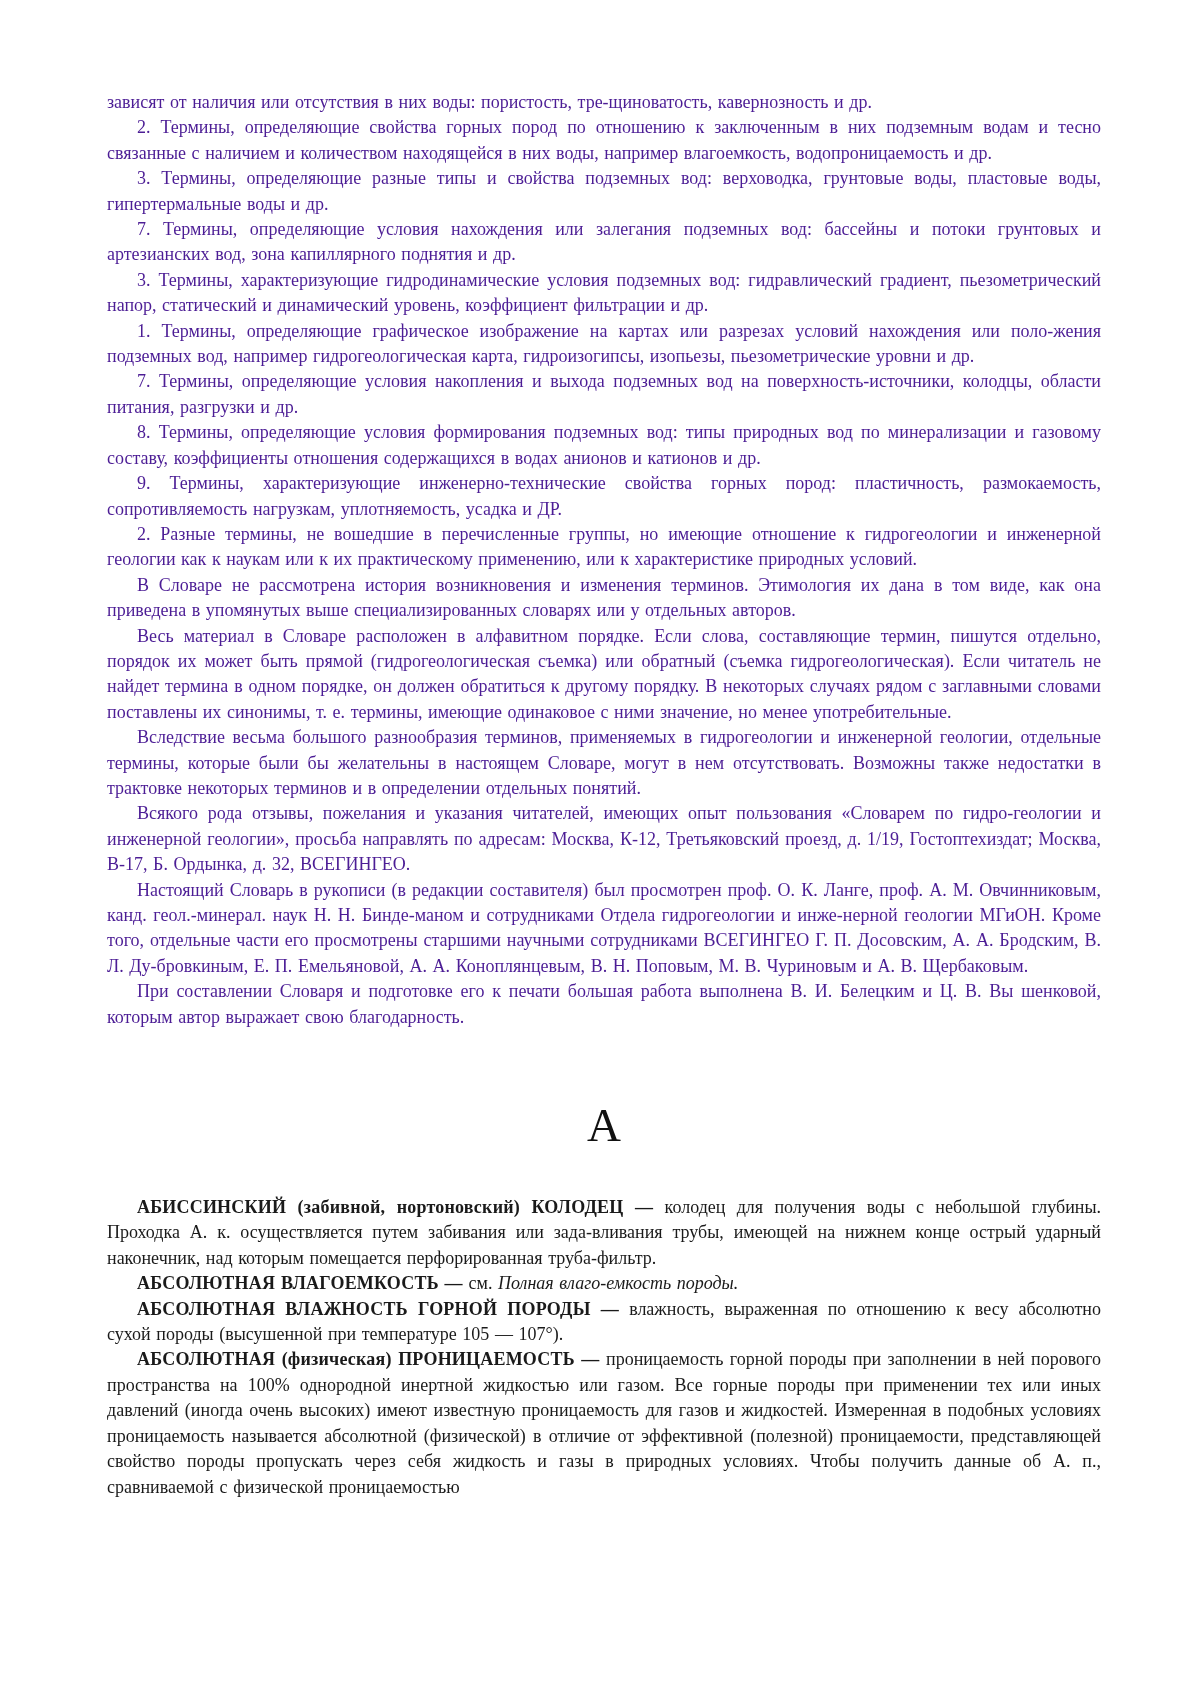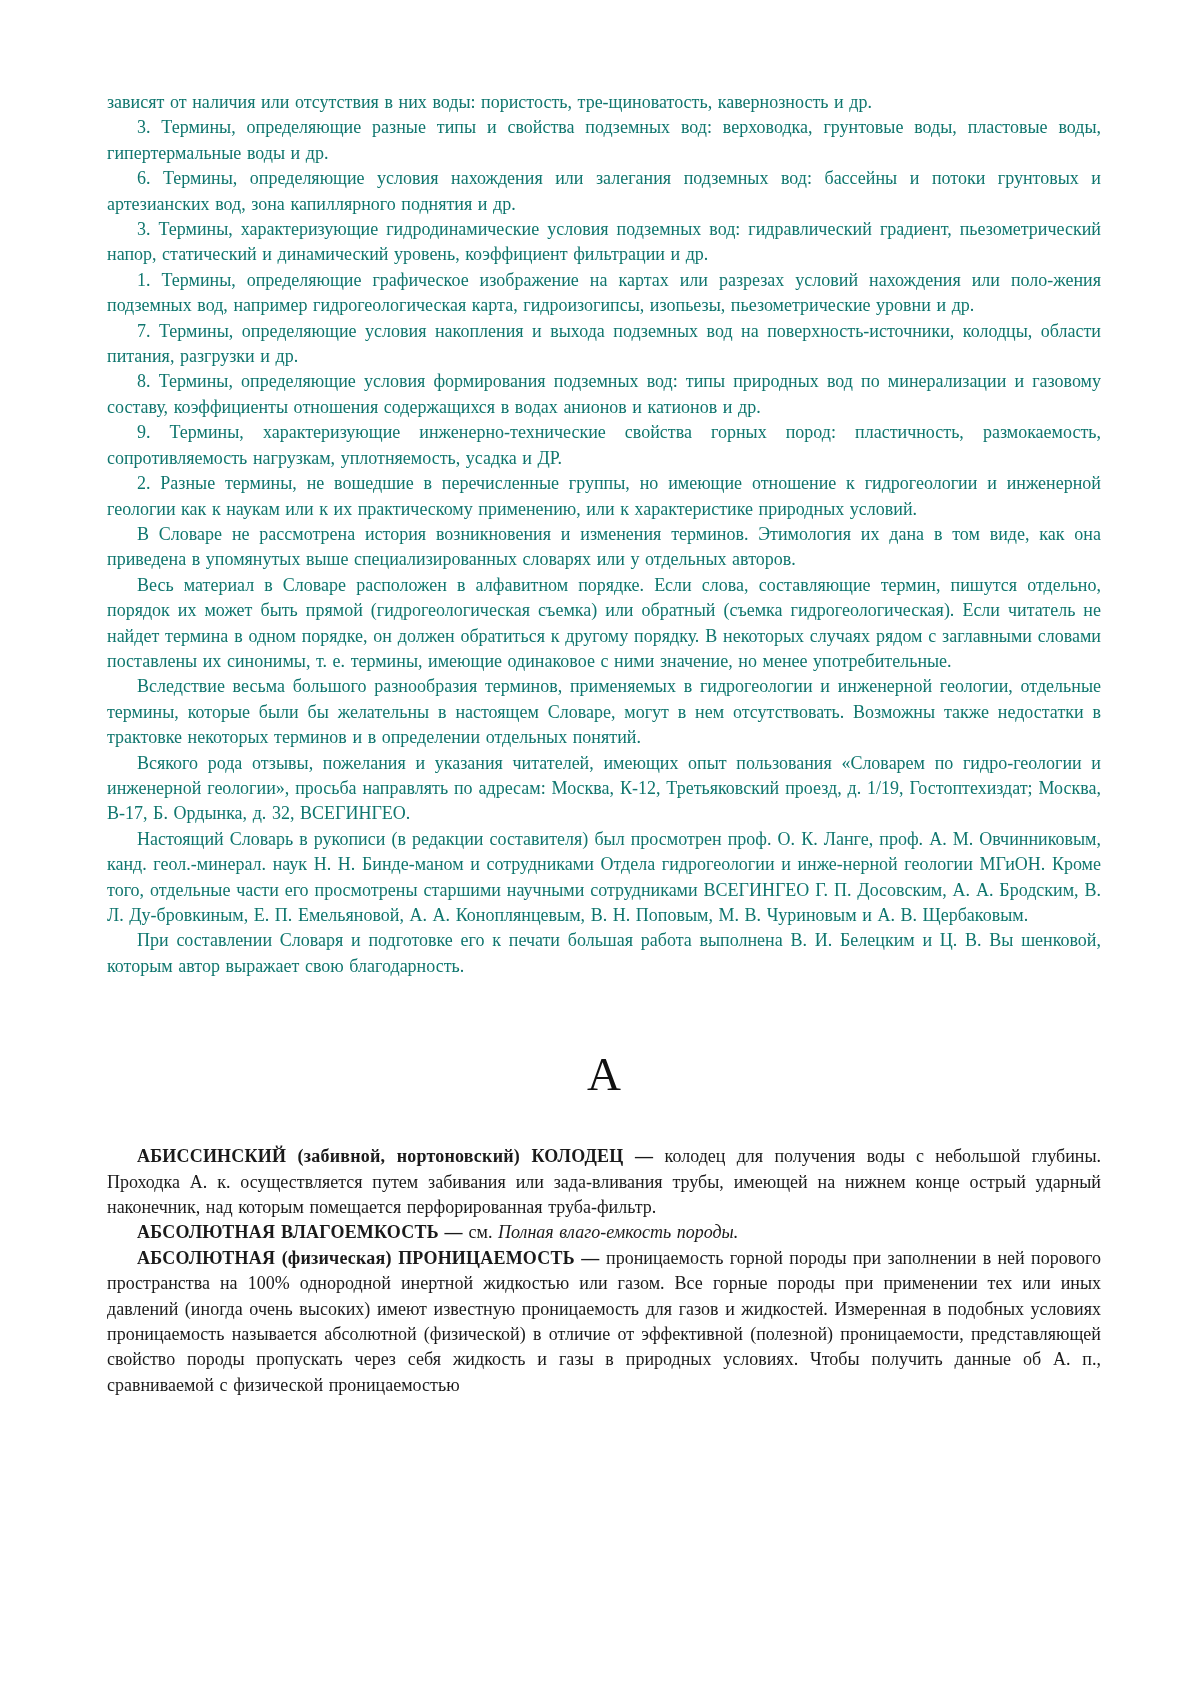--- a/index.html
+++ b/index.html
@@ -16,21 +16,21 @@
     width: 1200px;
     height: 1696px;
     padding: 90px 99px 0 107px;
   }
   .body-text p {
     margin: 0;
     font-size: 18px;
     line-height: 25.4px;
     text-align: justify;
     word-spacing: 0.06em;
-    color: #0f766e;
+    color: #4c1d95;
   }
   .body-text p.ind { text-indent: 30px; }
   .section-letter {
     text-align: center;
     font-size: 47px;
     line-height: 47px;
     font-weight: 400;
     margin: 72px 0 46px 0;
     color: #111;
   }
@@ -47,24 +47,25 @@
 </style>
 </head>
 <body>
 
 <div class="page">
 
   <div class="body-text">
 
       <p>зависят от наличия или отсутствия в них воды: пористость, тре-щиноватость, кавернозность и др.</p>
 
+      <p class="ind">2. Термины, определяющие свойства горных пород по отношению к заключенным в них подземным водам и тесно связанные с наличием и количеством находящейся в них воды, например влагоемкость, водопроницаемость и др.</p>
 
       <p class="ind">3. Термины, определяющие разные типы и свойства подземных вод: верховодка, грунтовые воды, пластовые воды, гипертермальные воды и др.</p>
 
-      <p class="ind">6. Термины, определяющие условия нахождения или залегания подземных вод: бассейны и потоки грунтовых и артезианских вод, зона капиллярного поднятия и др.</p>
+      <p class="ind">7. Термины, определяющие условия нахождения или залегания подземных вод: бассейны и потоки грунтовых и артезианских вод, зона капиллярного поднятия и др.</p>
 
       <p class="ind">3. Термины, характеризующие гидродинамические условия подземных вод: гидравлический градиент, пьезометрический напор, статический и динамический уровень, коэффициент фильтрации и др.</p>
 
       <p class="ind">1. Термины, определяющие графическое изображение на картах или разрезах условий нахождения или поло-жения подземных вод, например гидрогеологическая карта, гидроизогипсы, изопьезы, пьезометрические уровни и др.</p>
 
       <p class="ind">7. Термины, определяющие условия накопления и выхода подземных вод на поверхность-источники, колодцы, области питания, разгрузки и др.</p>
 
       <p class="ind">8. Термины, определяющие условия формирования подземных вод: типы природных вод по минерализации и газовому составу, коэффициенты отношения содержащихся в водах анионов и катионов и др.</p>
 
       <p class="ind">9. Термины, характеризующие инженерно-технические свойства горных пород: пластичность, размокаемость, сопротивляемость нагрузкам, уплотняемость, усадка и ДР.</p>
@@ -86,17 +87,18 @@
     </div>
 
   <div class="section-letter">А</div>
 
   <div class="entries">
 
       <p><b>АБИССИНСКИЙ (забивной, нортоновский) КОЛОДЕЦ — </b><span>колодец для получения воды с небольшой глубины. Проходка А. к. осуществляется путем забивания или зада-вливания трубы, имеющей на нижнем конце острый ударный наконечник, над которым помещается перфорированная труба-фильтр.</span></p>
 
       <p><b>АБСОЛЮТНАЯ ВЛАГОЕМКОСТЬ — </b><span>см. </span><i>Полная влаго-емкость породы.</i></p>
 
+      <p><b>АБСОЛЮТНАЯ ВЛАЖНОСТЬ ГОРНОЙ ПОРОДЫ — </b><span>влажность, выраженная по отношению к весу абсолютно сухой породы (высушенной при температуре 105 — 107°).</span></p>
 
       <p><b>АБСОЛЮТНАЯ (физическая) ПРОНИЦАЕМОСТЬ — </b><span>проницаемость горной породы при заполнении в ней порового пространства на 100% однородной инертной жидкостью или газом. Все горные породы при применении тех или иных давлений (иногда очень высоких) имеют известную проницаемость для газов и жидкостей. Измеренная в подобных условиях проницаемость называется абсолютной (физической) в отличие от эффективной (полезной) проницаемости, представляющей свойство породы пропускать через себя жидкость и газы в природных условиях. Чтобы получить данные об А. п., сравниваемой с физической проницаемостью</span></p>
     </div>
 
 </div>
 
 </body></html>

